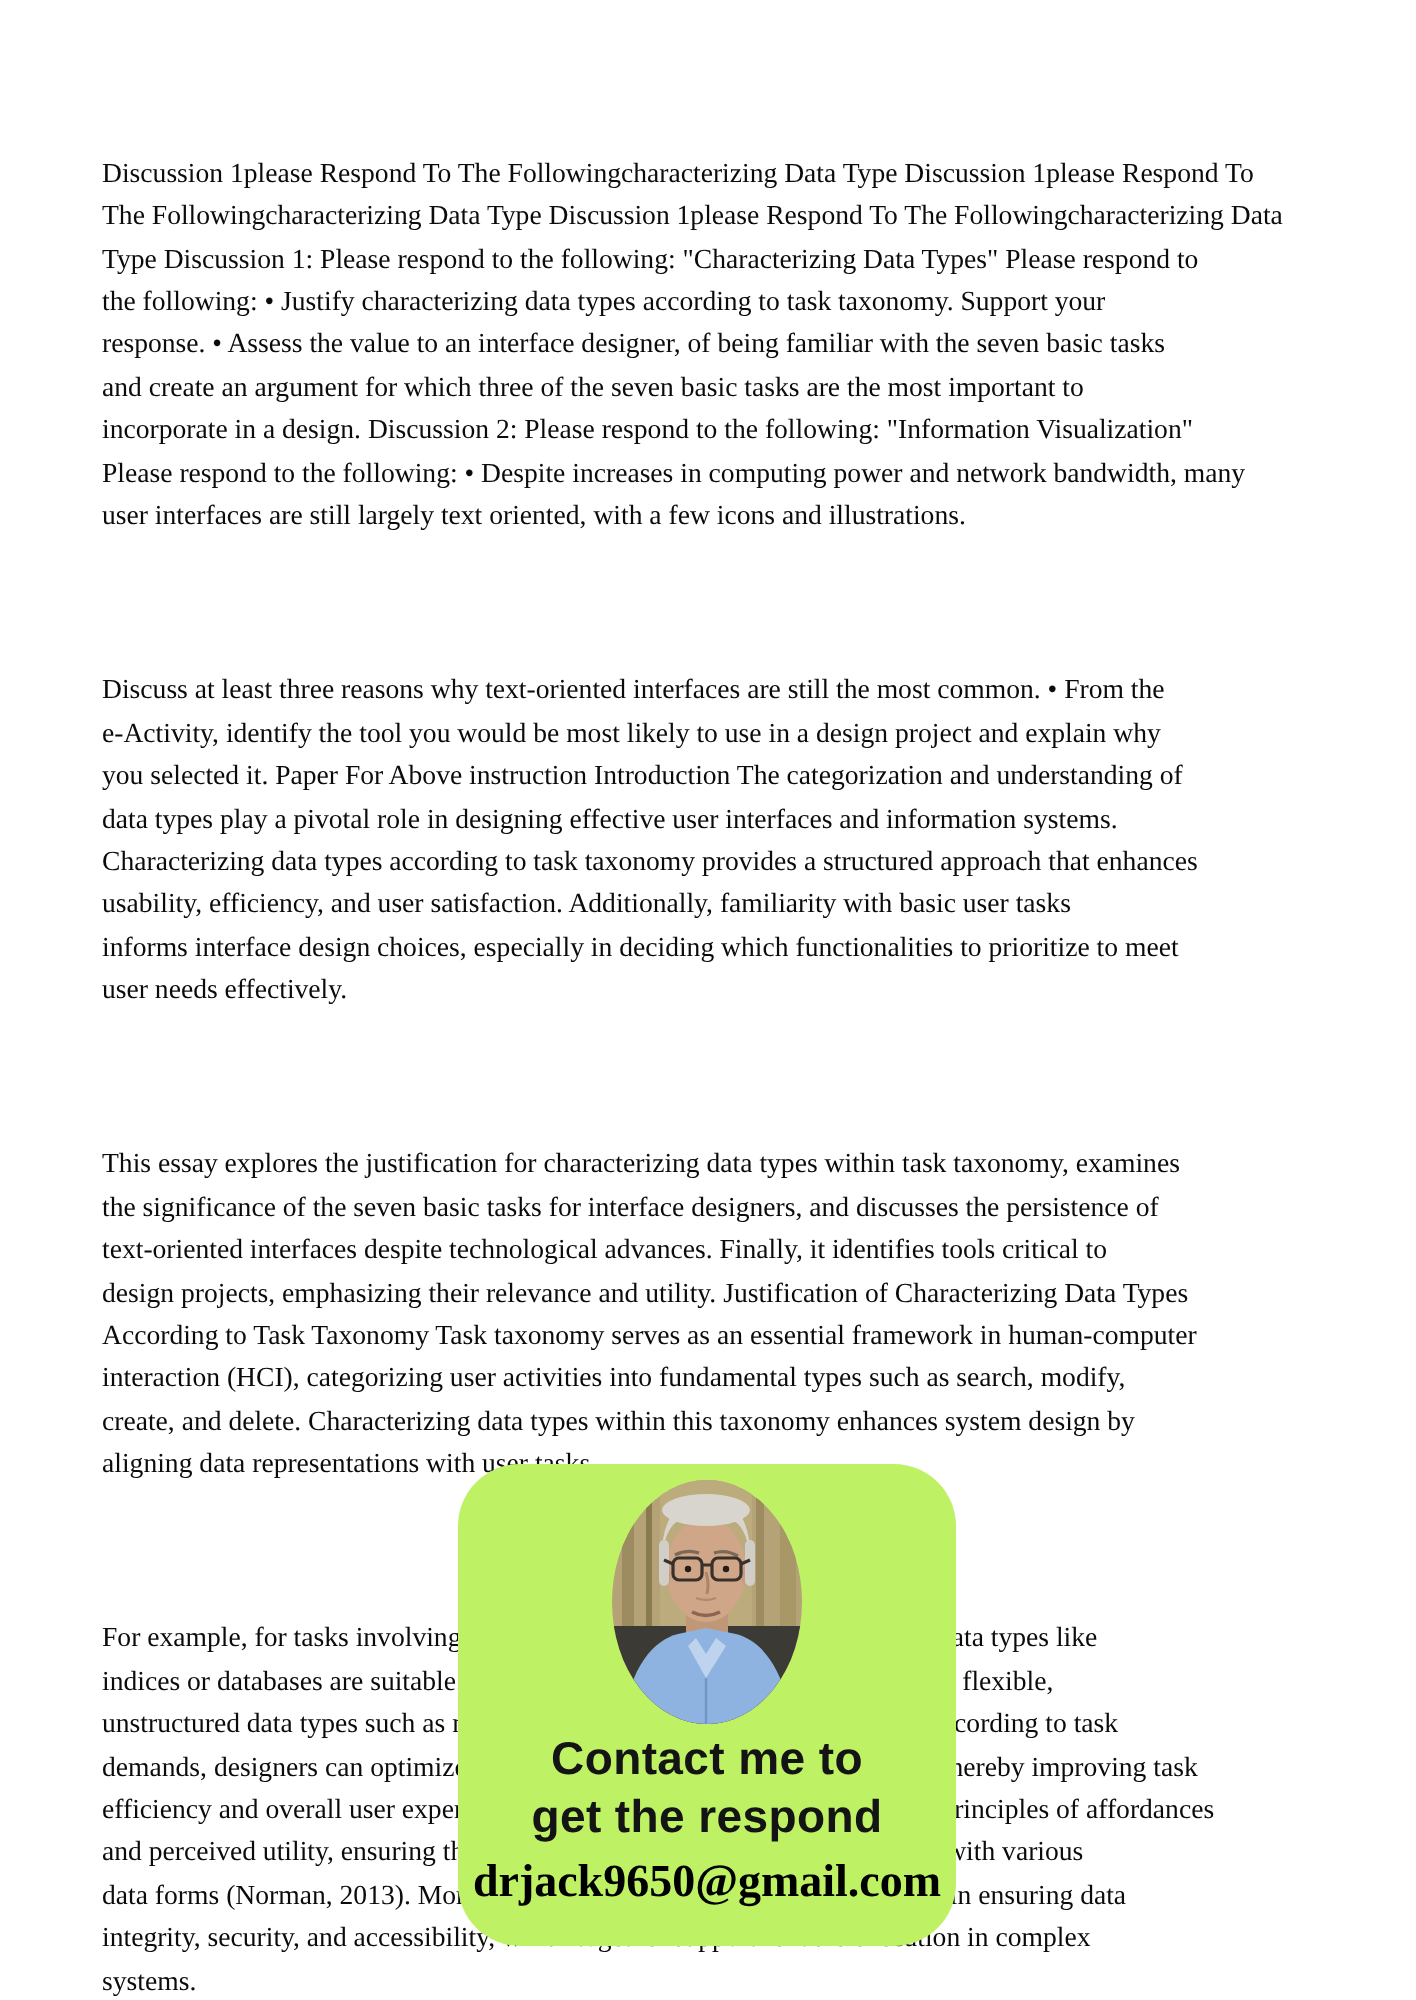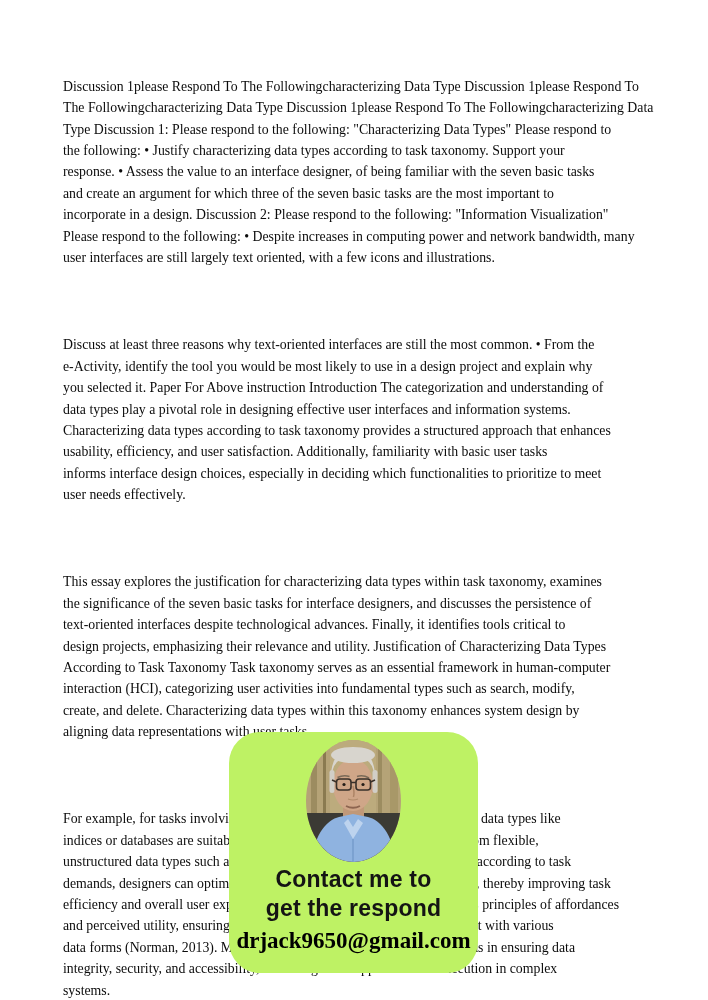--- a/index.html
+++ b/index.html
@@ -12,21 +12,21 @@
   }
   .doc {
     position: absolute;
     left: 47px; top: 33px;
     width: 630px;
     font-size: 13.8px;
     line-height: 21.4px;
     color: #0b0b0b;
     white-space: pre;
   }
-  .para { margin: 0 0 23px 16px; }
+  .para { margin: 0 0 23px 4px; }
 
   
   .ad {
     position: absolute;
     left: 229px; top: 732px;
     width: 249px; height: 241px;
     background: #3FEAE3;
     display: flex;
     flex-direction: column;
     align-items: center;

